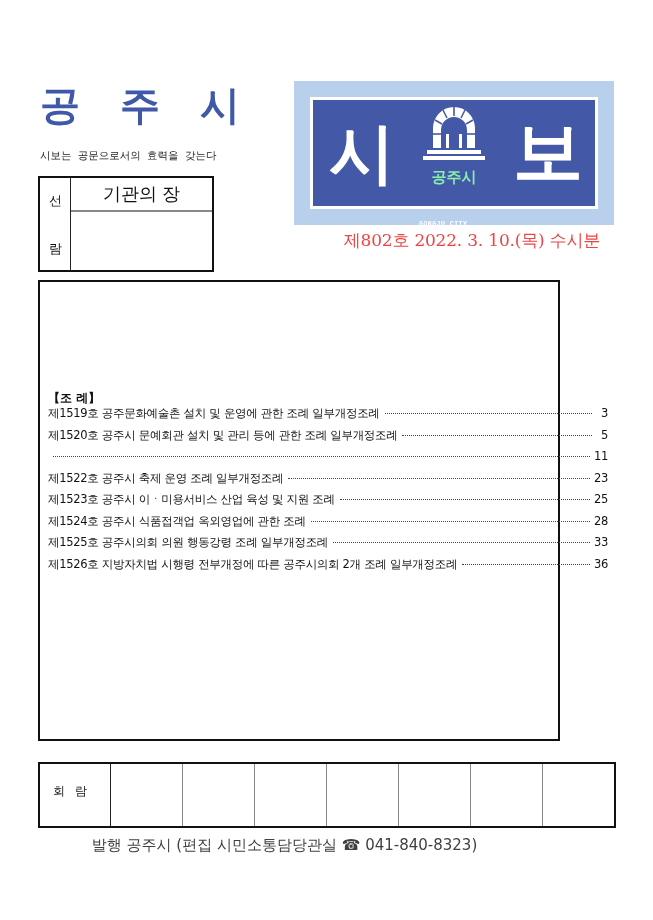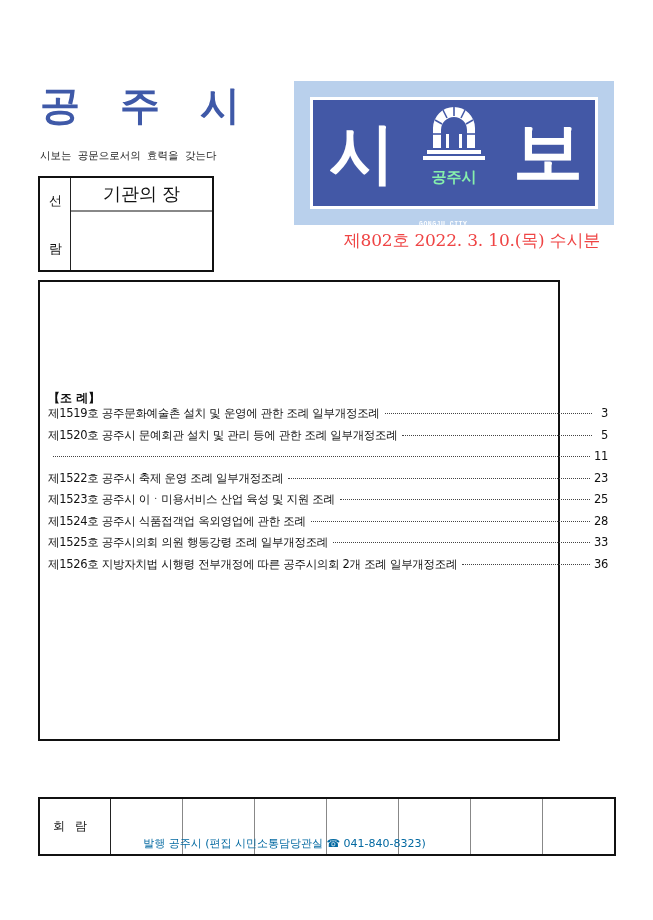--- a/index.html
+++ b/index.html
@@ -35,26 +35,26 @@
   .issue { left:300px; top:229px; width:300px; text-align:right; font-size:17px; font-family:"DejaVu Serif", serif; color:#ef4444; letter-spacing:-0.2px; }
 
   .main-box { left:38px; top:280px; width:522px; height:461px; border:2px solid #111; box-sizing:border-box; }
   .section-head { position:absolute; left:8px; top:108px; font-size:12px; font-weight:bold; font-family:"DejaVu Sans", sans-serif; }
   .toc { position:absolute; left:8px; top:124px; width:560px; }
   .toc-row { display:flex; align-items:baseline; height:21.5px; font-size:11.5px; font-family:"DejaVu Sans", sans-serif; letter-spacing:-0.3px; }
   .toc-row .title { white-space:nowrap; }
   .toc-row .dots { flex:1; border-bottom:1px dotted #444; margin:0 4px 0 5px; transform:translateY(-3px); }
   .toc-row .page { white-space:nowrap; min-width:12px; text-align:right; }
 
-  .circ-table { left:38px; top:762px; width:578px; height:59px; border:2px solid #111; box-sizing:border-box; display:flex;margin-top:35px; }
+  .circ-table { left:38px; top:762px; width:578px; height:66px; border:2px solid #111; box-sizing:border-box; display:flex; }
   .circ-table .cell { border-left:1px solid #888; flex:1; }
   .circ-table .cell.first { border-left:none; flex:0 0 70px; font-family:"DejaVu Sans", sans-serif; font-size:12px; text-align:center; line-height:55px; letter-spacing:10px; }
   .circ-table .cell:nth-child(2) { border-left:1px solid #222; }
 
-  .publisher { left:0; top:836px; width:569px; text-align:center; font-family:"DejaVu Sans", sans-serif; font-size:11px; color:#0369a1; }
+  .publisher { left:0; top:836px; width:569px; text-align:center; font-family:"DejaVu Sans", sans-serif; font-size:15px; color:#404040; }
 </style>
 </head>
 <body>
 
 <div class="abs city-title">
   <span>공</span>
   <span>주</span>
   <span>시</span>
 </div>
 

